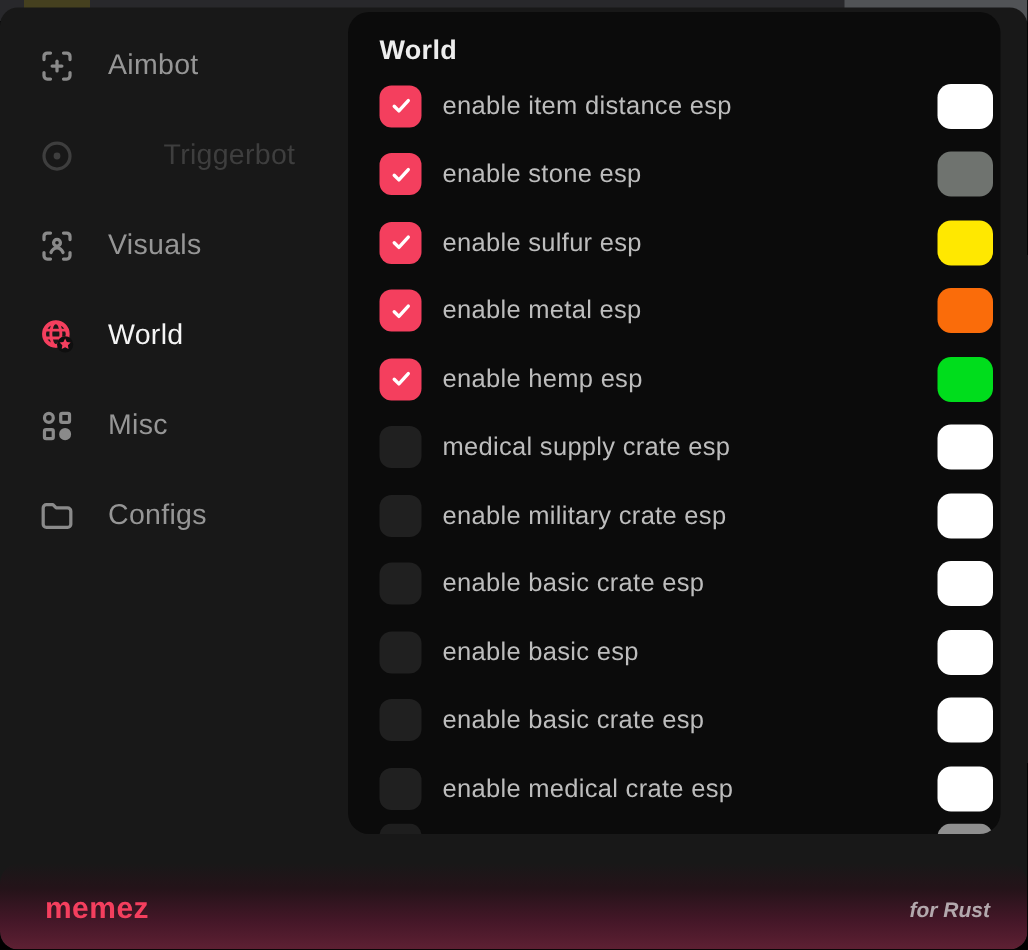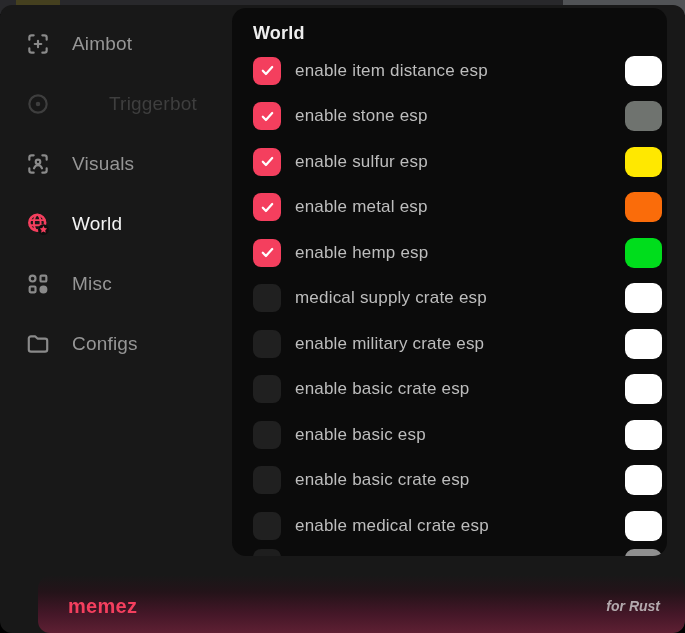--- a/index.html
+++ b/index.html
@@ -57,21 +57,20 @@
   .partial-row .pspace{flex:1 1 auto;}
   .partial-row .pswatch{width:37px;height:28px;border-radius:9px;background:#8f8f8f;flex:0 0 auto;}
 
   
   .footer{
     position:absolute;left:0;right:0;bottom:0;height:58px;
     background:linear-gradient(180deg,#181818 0%,#241319 30%,#451728 68%,#5e2033 100%);
     display:flex;align-items:center;justify-content:space-between;
     padding:0 25px 0 30px;box-sizing:border-box;
     border-radius:14px 14px 12px 12px;
-    margin-left:38px;
   }
   .brand{color:var(--accent);font-size:20px;font-weight:700;letter-spacing:.3px;padding-top:4px;}
   .tagline{color:#b3a9ad;font-size:14px;font-weight:600;font-style:italic;padding-top:4px;}
 </style>
 </head>
 <body>
 
 <div class="stage">
   <div class="bg-top">
     <div class="bg-patch-olive"></div>

